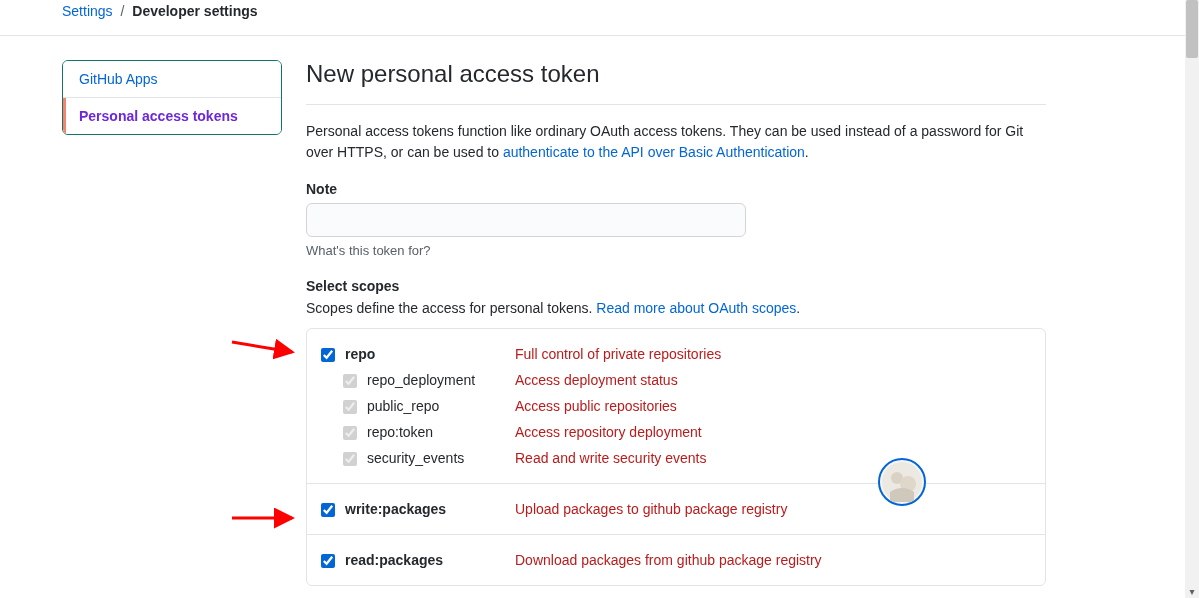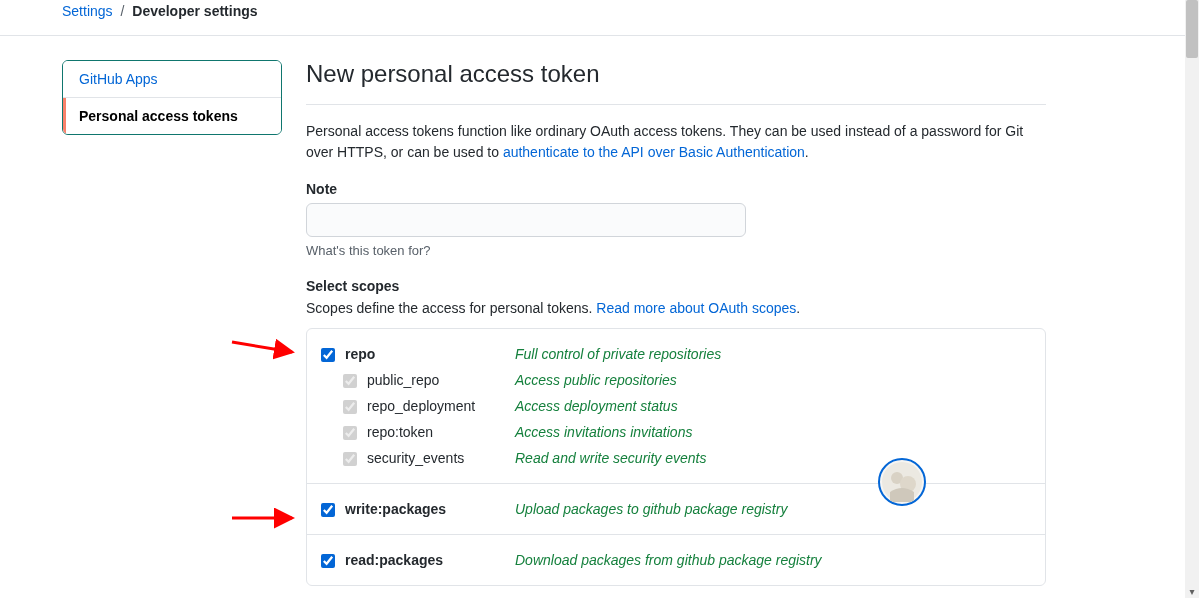--- a/index.html
+++ b/index.html
@@ -37,21 +37,21 @@
   .sidenav-item {
     display: block;
     padding: 10px 16px;
     border-bottom: 1px solid #e1e4e8;
     color: #0366d6;
     cursor: pointer;
     background: #fff;
   }
   .sidenav-item:last-child { border-bottom: none; }
   .sidenav-item.active {
-    color: #000000;
+    color: #6d28d9;
     font-weight: 600;
     border-left: 3px solid #f9826c;
     padding-left: 13px;
     background: #fff;
   }
   .main {
     flex: 1;
     max-width: 740px;
     position: relative;
   }
@@ -116,22 +116,21 @@
     accent-color: #0366d6;
   }
   .scope-check:disabled { accent-color: #959da5; }
   .scope-name {
     width: 170px;
     flex-shrink: 0;
     font-weight: 600;
   }
   .scope-row.child .scope-name { width: 148px; font-weight: 400; }
   .scope-desc {
-    color: #15803d;
-    font-style: italic;
+    color: #b91c1c;
   }
   .arrow {
     position: absolute;
     width: 70px;
     height: 28px;
     pointer-events: none;
   }
   .arrow svg { width: 100%; height: 100%; }
   .arrow.one { left: -76px; top: 274px; }
   .arrow.two { left: -76px; top: 444px; }
@@ -237,32 +236,32 @@
 
     <div class="scopes-box" id="scopes-box">
         <div class="scope-group">
           <label class="scope-row">
             <input type="checkbox" class="scope-check" checked="" style="">
             <span class="scope-name">repo</span>
             <span class="scope-desc">Full control of private repositories</span>
           </label>
           <label class="scope-row child">
             <input type="checkbox" class="scope-check" disabled="" checked="" style="">
+            <span class="scope-name">repo_deployment</span>
+            <span class="scope-desc">Access deployment status</span>
+          </label>
+          <label class="scope-row child">
+            <input type="checkbox" class="scope-check" disabled="" checked="" style="">
             <span class="scope-name">public_repo</span>
             <span class="scope-desc">Access public repositories</span>
           </label>
           <label class="scope-row child">
             <input type="checkbox" class="scope-check" disabled="" checked="" style="">
-            <span class="scope-name">repo_deployment</span>
-            <span class="scope-desc">Access deployment status</span>
-          </label>
-          <label class="scope-row child">
-            <input type="checkbox" class="scope-check" disabled="" checked="" style="">
             <span class="scope-name">repo:token</span>
-            <span class="scope-desc">Access invitations invitations</span>
+            <span class="scope-desc">Access repository deployment</span>
           </label>
           <label class="scope-row child">
             <input type="checkbox" class="scope-check" disabled="" checked="" style="">
             <span class="scope-name">security_events</span>
             <span class="scope-desc">Read and write security events</span>
           </label>
         </div>
         <div class="scope-group">
           <label class="scope-row">
             <input type="checkbox" class="scope-check" checked="" style="">

